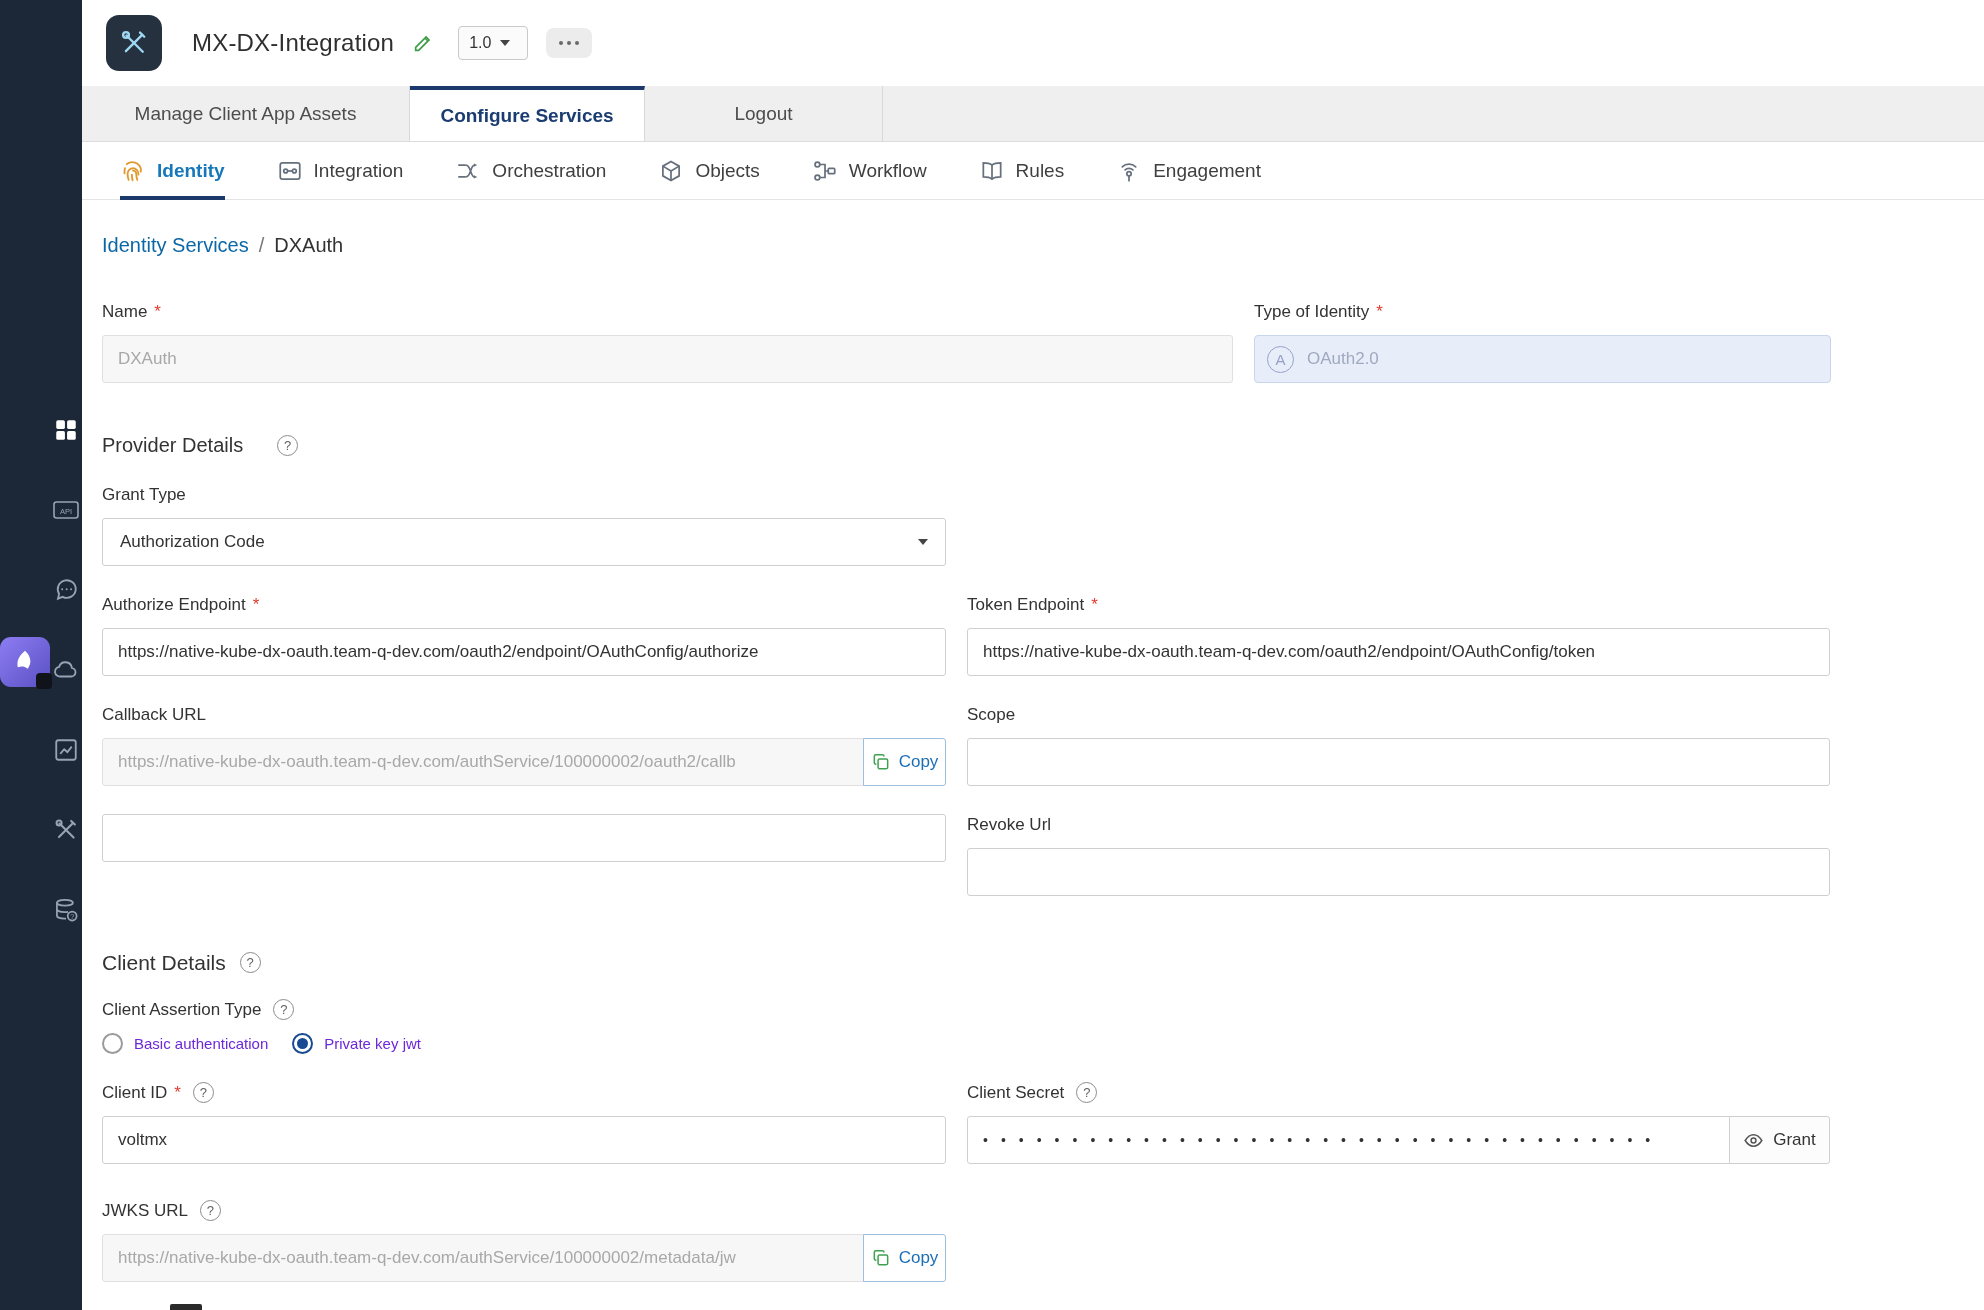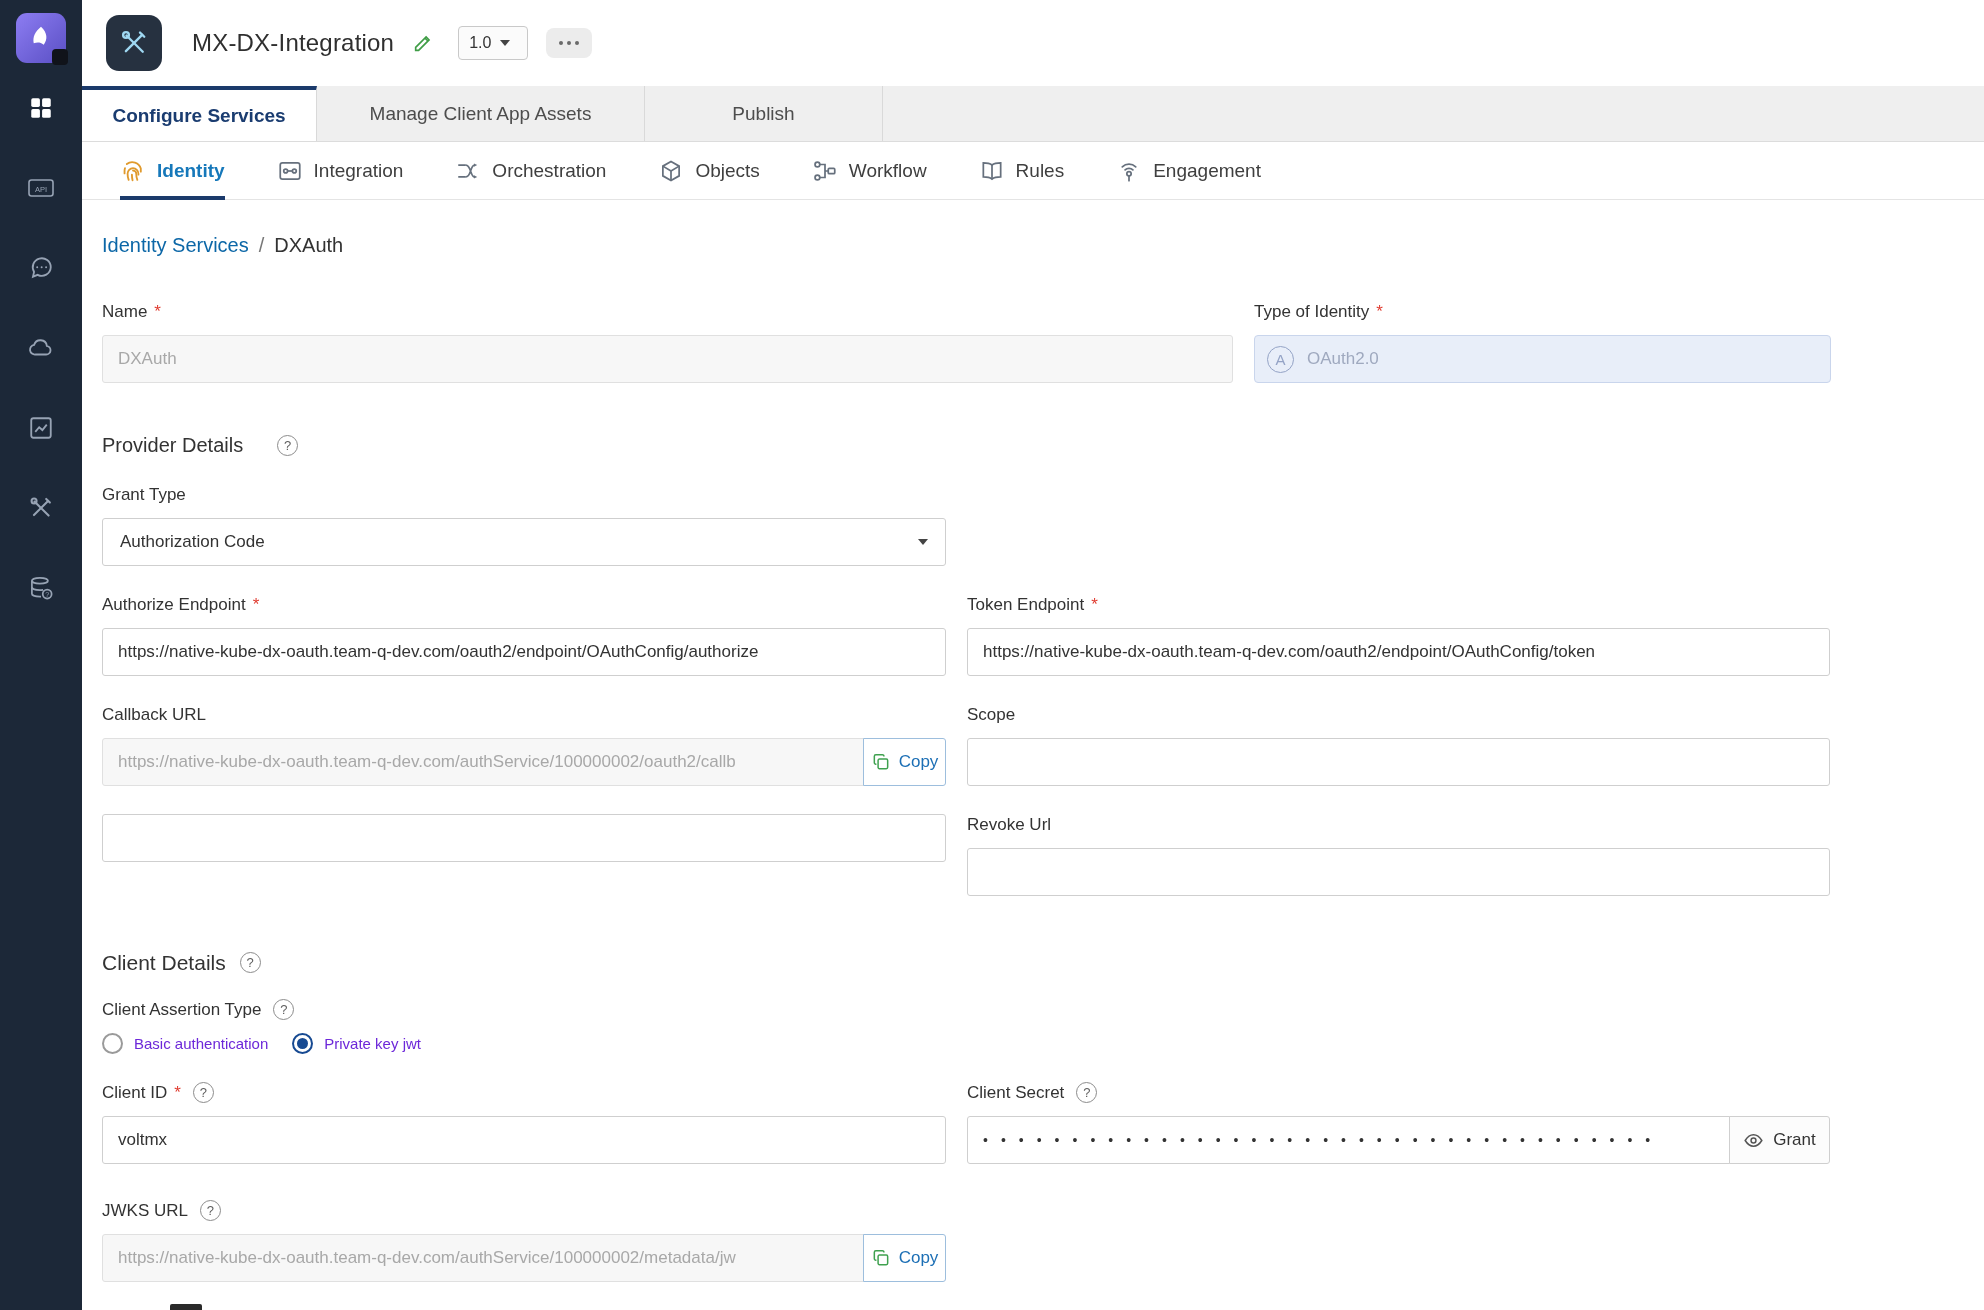--- a/index.html
+++ b/index.html
@@ -7,21 +7,21 @@
   body {
     width:1984px; height:1310px; overflow:hidden;
     font-family:"Liberation Sans", sans-serif;
     background:#ffffff; color:#333;
   }
   .app { display:flex; width:100%; height:100%; }
 
   
   .sidebar {
     width:82px; height:100%; background:#1c2838; flex:0 0 82px;
-    display:flex; flex-direction:column; align-items:center;
+    display:flex; align-items:center;
   }
   .logo {
     width:50px; height:50px; margin-top:13px; border-radius:11px;
     background:linear-gradient(135deg,#8d7df2,#5a4fc4);
     display:flex; align-items:center; justify-content:center;
     position:relative; cursor:pointer;
   }
   .logo svg { width:30px; height:30px; }
   .logo .logo-badge {
     position:absolute; right:-2px; bottom:-2px; width:16px; height:16px;
@@ -254,23 +254,23 @@
         <i class="caret"></i>
       </button>
       <button class="more">
         <i></i>
           <i></i>
           <i></i>
       </button>
     </header>
 
     <div class="tabs">
+      <div class="tab tab-2">Manage Client App Assets</div>
       <div class="tab tab-1 active">Configure Services</div>
-      <div class="tab tab-2">Manage Client App Assets</div>
-      <div class="tab tab-3">Publish</div>
+      <div class="tab tab-3">Logout</div>
     </div>
 
     <div class="subtabs">
       <div class="subtab active">
         <span class="st-ic">
           <svg viewBox="0 0 24 24" fill="none" stroke="currentColor" stroke-width="1.7" stroke-linecap="round">
             <path d="M6.3 5.6A8.2 8.2 0 0 1 19.2 9.8v2.8"></path>
             <path d="M4.6 9.4A8 8 0 0 0 4.2 12v2.2"></path>
             <path d="M8 20.2c-.7-1.9-1-3.7-1-5.7a5 5 0 0 1 10 0v.9"></path>
             <path d="M12 11.6a3 3 0 0 1 3 3c0 2 .3 3.8 1 5.6"></path>

